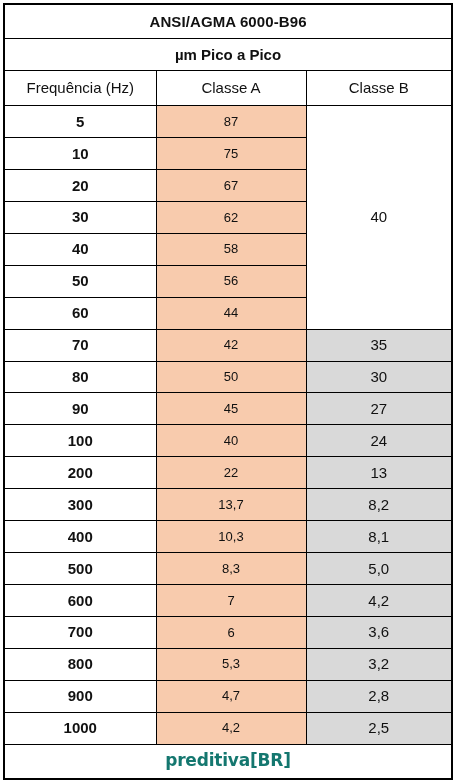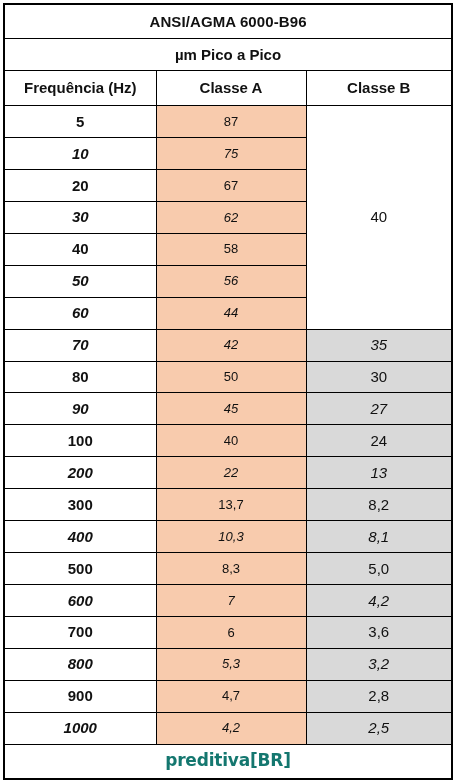--- a/index.html
+++ b/index.html
@@ -59,21 +59,21 @@
     height: 29px;
     font-size: 15px;
     font-weight: bold;
     border-bottom-width: 2px;
   }
 
   
   .head-row td {
     height: 32px;
     font-size: 15px;
-    font-weight: bold;
+    font-weight: normal;
     border-bottom-width: 2px;
     border-top-width: 2px;
   }
   .head-freq { background: #ffffff; }
   .head-a    { background: #E8802E; }
   .head-b    { background: #A6A6A6; }
 
   
   .data-row td { height: 29px; }
   .data-row td.freq {
@@ -83,21 +83,21 @@
   }
   .data-row td.va {
     background: #F8CBAD;
     font-size: 13px;
   }
   .data-row td.vb {
     background: #D9D9D9;
     font-size: 15px;
   }
   
-  .rule-thick td { border-bottom-width: 2px; font-style: italic; }
+  .rule-thick td { border-bottom-width: 2px; }
 
   td.merged-b {
     background: #D9D9D9;
     font-size: 15px;
     border-bottom-width: 2px;
   }
 
   
   .logo-row td {
     height: 31px;

